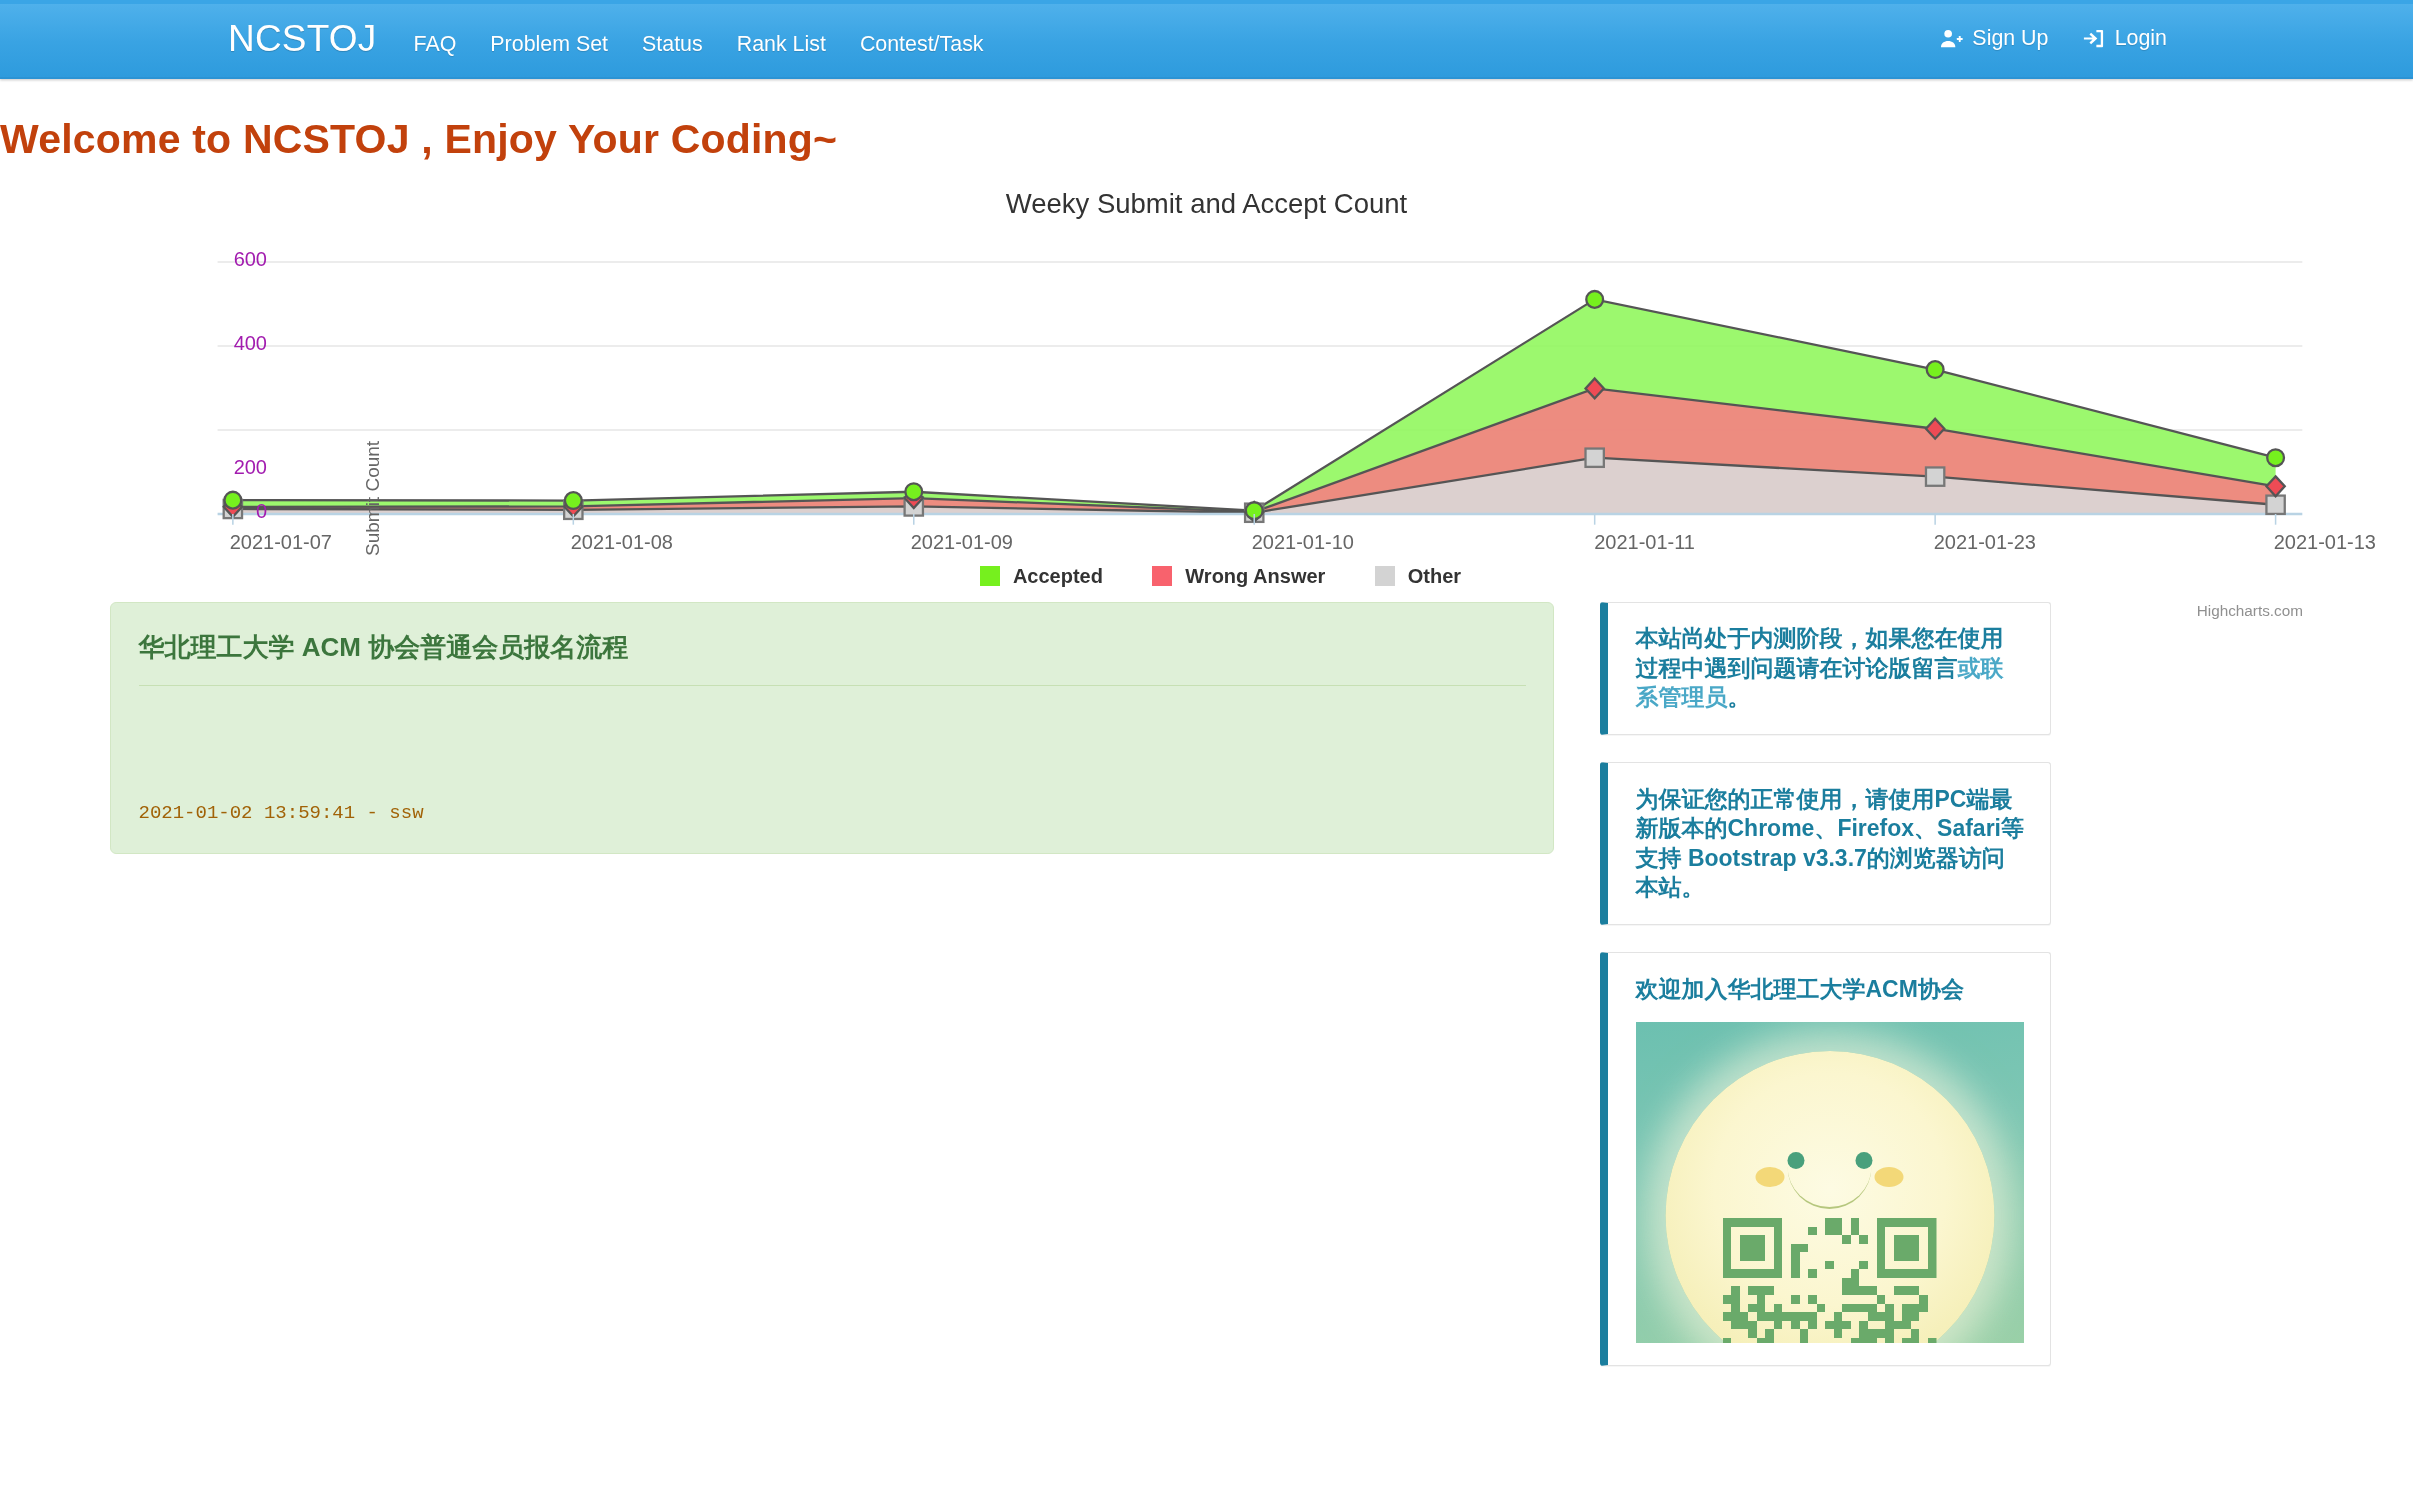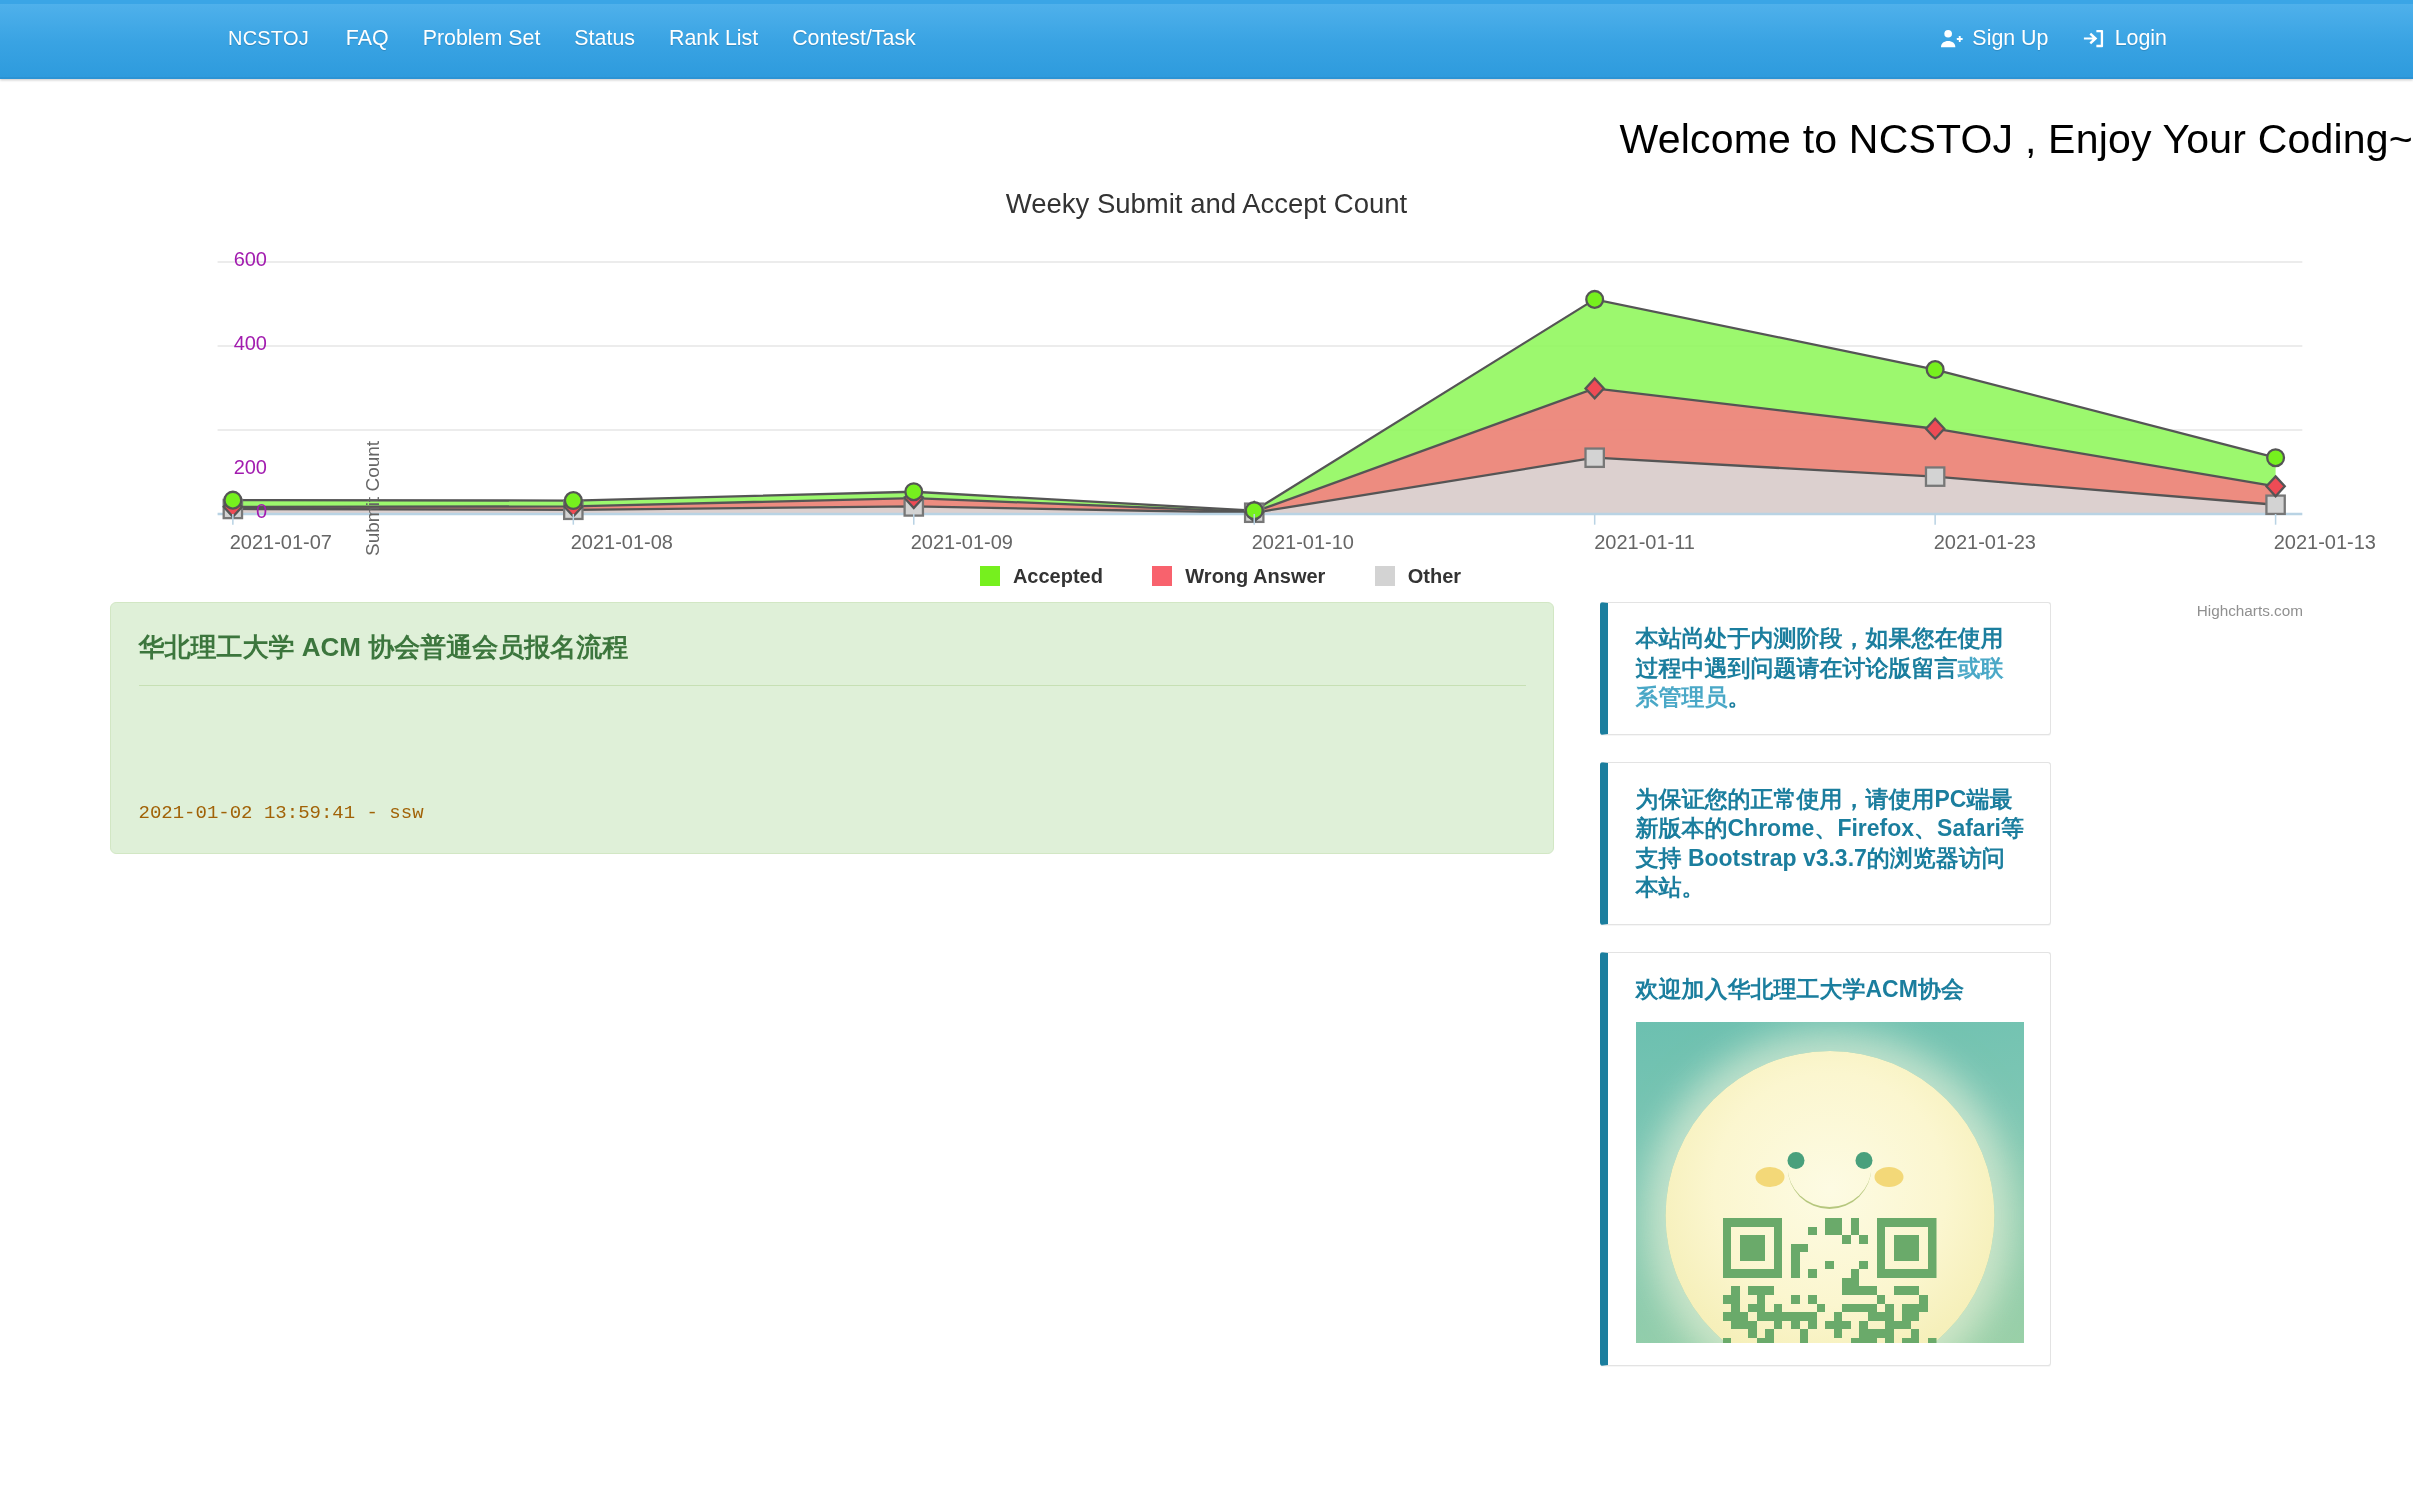--- a/index.html
+++ b/index.html
@@ -20,39 +20,39 @@
     box-shadow:0 1.5px 2.3px rgba(0,0,0,.18);
     display:flex; align-items:center;
     padding:0 0 0 0;
   }
   .navbar::before{
     content:""; position:absolute; top:0; left:0; right:0; height:3.8px;
     background:#3aa5e6;
   }
   .nav-left { display:flex; align-items:baseline; padding-left:228px; }
   .brand {
-    color:#ffffff; font-size:20px; font-weight:400; letter-spacing:0.2px;
+    color:#ffffff; font-size:37px; font-weight:400; letter-spacing:0.2px;
     text-shadow:0 0.8px 0.8px rgba(0,0,0,.18);
     margin-right:20px; white-space:nowrap;
   }
   .nav-item {
     color:#ffffff; font-size:21.4px; font-weight:400;
     padding:0 17px; white-space:nowrap;
     text-shadow:0 0.8px 0.8px rgba(0,0,0,.15);
   }
   .nav-right { position:absolute; right:229px; display:flex; align-items:center; }
   .nav-right .nav-item { display:flex; align-items:center; gap:9.2px; }
   .nav-ico { display:inline-block; width:23px; height:23px; position:relative; }
 
   
   .page-title {
-    text-align:right;
-    color:#000000;
+    text-align:left;
+    color:#c2410c;
     font-size:41px;
-    font-weight:normal;
+    font-weight:bold;
     padding-top:37px;
     letter-spacing:0.2px;
   }
 
   
   .chart-wrap {
     position:relative;
     width:2193px;
     margin:0 auto;
     height:428px;

